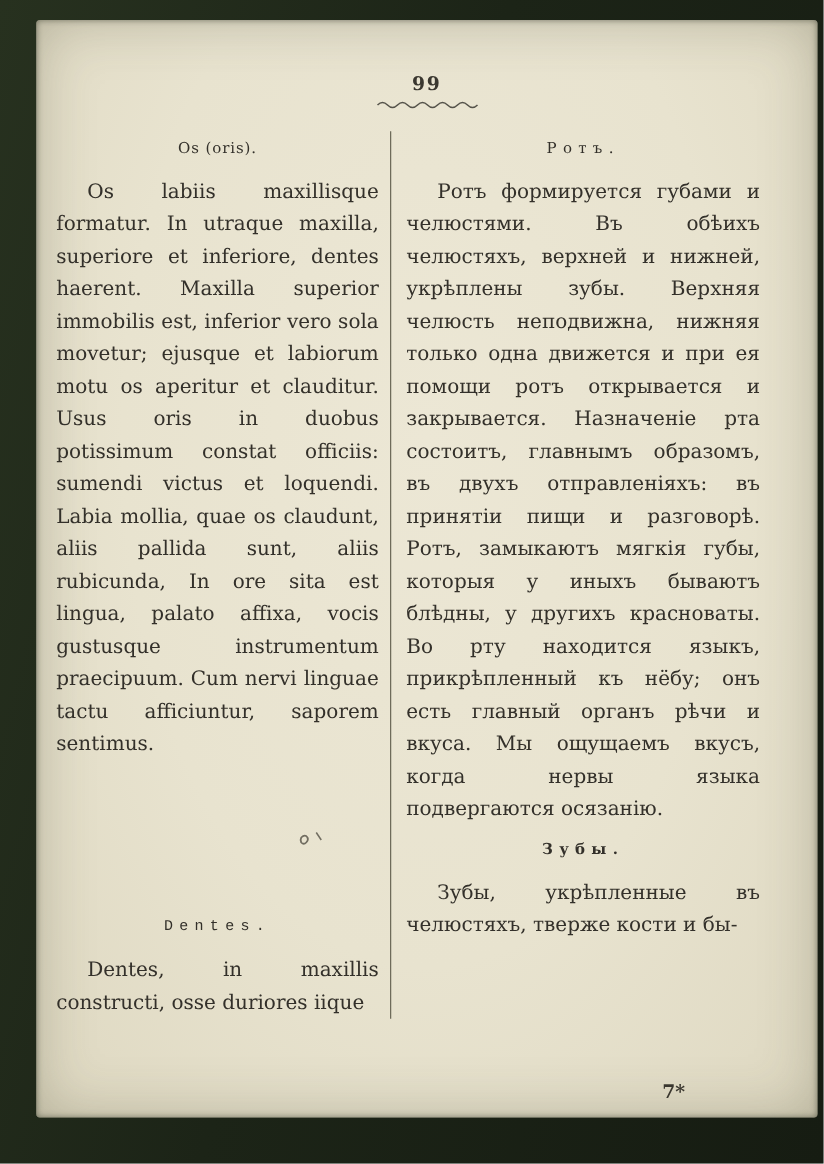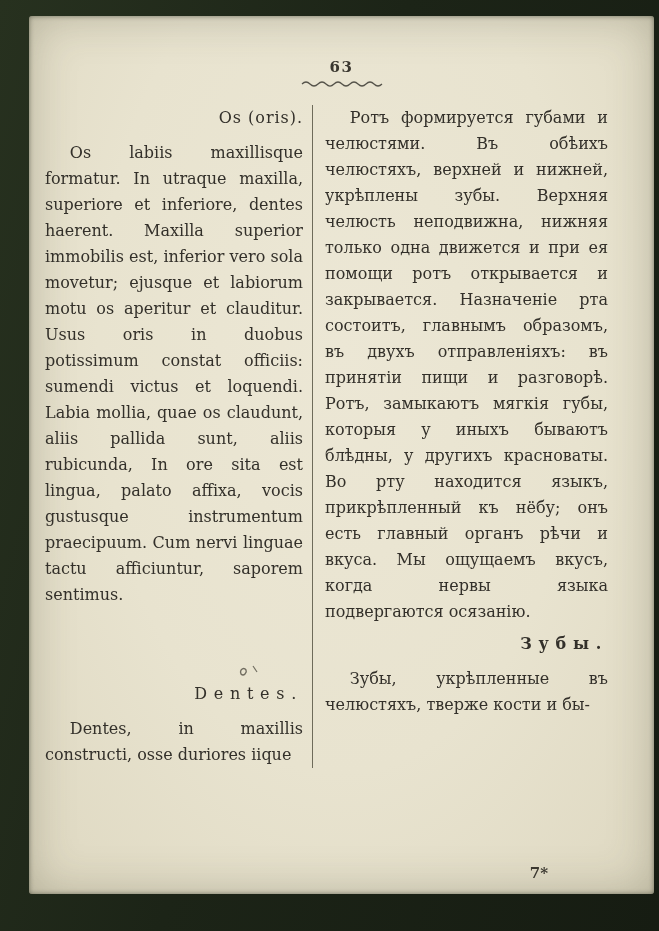--- a/index.html
+++ b/index.html
@@ -35,27 +35,27 @@
   }
   .col { font-size: 16px; line-height: 26px; }
   .col-left  { width: 258px; padding-right: 9px; }
   .col-right { flex: 1; padding-left: 12px; }
   .divider {
     width: 1px;
     background: #6e6b5a;
     align-self: stretch;
   }
   .heading {
-    font-size: 16px; font-weight: normal;
-    text-align: right;
+    font-size: 12px; font-weight: normal;
+    text-align: center;
     margin: 0 0 9px 0;
     letter-spacing: 0.06em;
   }
   .heading.spaced { letter-spacing: 0.42em; }
-  .heading.gap-left  { margin-top: 73px; }
+  .heading.gap-left  { margin-top: 120px; font-family: Liberation Mono, monospace; }
   .heading.gap-right { margin-top: 6px; font-weight: bold; }
   .para {
     margin: 0;
     text-align: justify;
     text-indent: 1.55em;
   }
   .smudge {
     position: absolute;
     left: 208px; top: 648px;
     width: 26px; height: 16px;
@@ -68,38 +68,39 @@
     color: #3a372f;
   }
 </style>
 </head>
 <body>
 
 <div class="scan">
   <div class="paper">
 
     <div class="page-head">
-      <div class="pagenum">63</div>
+      <div class="pagenum">99</div>
       <svg class="squiggle" width="86" height="10" viewBox="0 0 86 10" aria-hidden="true">
         <path d="M3 5 q4 -4 8 0 t8 0 t8 0 t8 0 t8 0 t8 0 t8 0 t8 0 t8 0 t8 0" fill="none" stroke="#55534a" stroke-width="1.2"></path>
       </svg>
     </div>
 
     <div class="columns">
 
       <div class="col col-left">
         <h3 class="heading">Os (oris).</h3>
         <p class="para">Os labiis maxillisque formatur. In utraque maxilla, superiore et inferiore, dentes haerent. Maxilla superior immobilis est, inferior vero sola movetur; ejusque et labiorum motu os aperitur et clauditur. Usus oris in duobus potissimum constat officiis: sumendi victus et loquendi. Labia mollia, quae os claudunt, aliis pallida sunt, aliis rubicunda, In ore sita est lingua, palato affixa, vocis gustusque instrumentum praecipuum. Cum nervi linguae tactu afficiuntur, saporem sentimus.</p>
         <h3 class="heading spaced gap-left">Dentes.</h3>
         <p class="para">Dentes, in maxillis constructi, osse duriores iique</p>
       </div>
 
       <div class="divider"></div>
 
       <div class="col col-right">
+        <h3 class="heading spaced">Ротъ.</h3>
         <p class="para">Ротъ формируется губами и челюстями. Въ обѣихъ челюстяхъ, верхней и нижней, укрѣплены зубы. Верхняя челюсть неподвижна, нижняя только одна движется и при ея помощи ротъ открывается и закрывается. Назначеніе рта состоитъ, главнымъ образомъ, въ двухъ отправленіяхъ: въ принятіи пищи и разговорѣ. Ротъ, замыкаютъ мягкія губы, которыя у иныхъ бываютъ блѣдны, у другихъ красноваты. Во рту находится языкъ, прикрѣпленный къ нёбу; онъ есть главный органъ рѣчи и вкуса. Мы ощущаемъ вкусъ, когда нервы языка подвергаются осязанію.</p>
         <h3 class="heading spaced gap-right">Зубы.</h3>
         <p class="para">Зубы, укрѣпленные въ челюстяхъ, тверже кости и бы-</p>
       </div>
 
     </div>
 
     <svg class="smudge" width="26" height="16" viewBox="0 0 26 16" aria-hidden="true">
       <path d="M4 6 q3 -3 5 0 q1 2 -1 4 q-2 2 -4 0 q-1 -2 0 -4" fill="none" stroke="#4a463c" stroke-width="1.4"></path>
       <path d="M16 2 l4 6" fill="none" stroke="#4a463c" stroke-width="1.2"></path>

